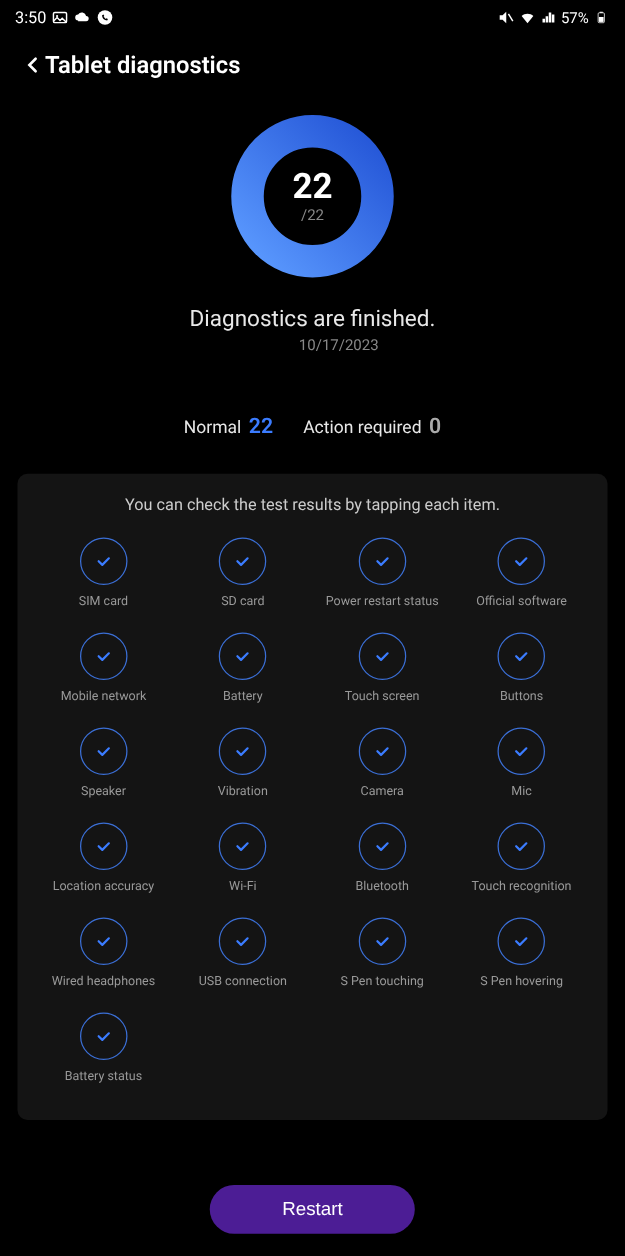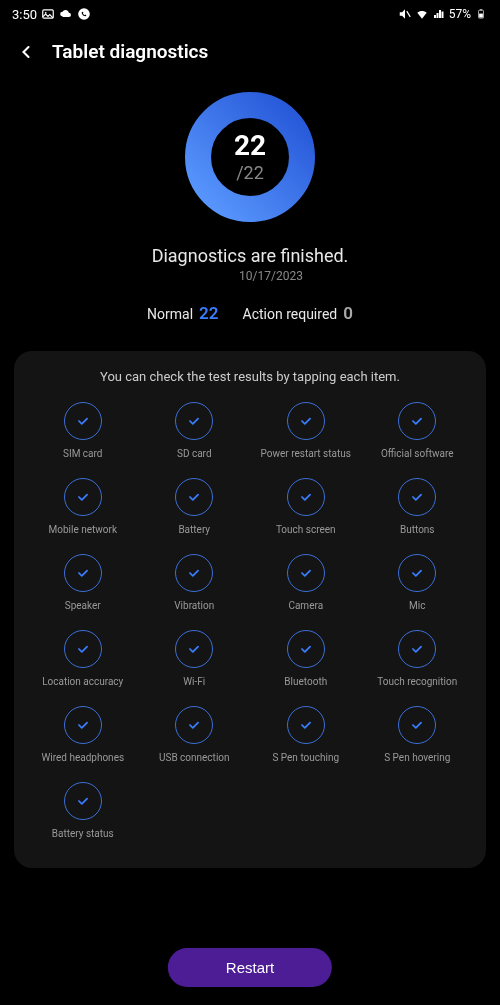--- a/index.html
+++ b/index.html
@@ -44,21 +44,20 @@
       height: 14px;
       display: inline-flex;
       align-items: center;
       justify-content: center;
     }
 
     .header {
       display: flex;
       align-items: center;
       padding: 12px 16px 20px;
-      gap: 16px;
     }
 
     .back-arrow {
       width: 20px;
       height: 20px;
       display: flex;
       align-items: center;
       justify-content: center;
     }
 
@@ -94,21 +93,21 @@
       text-align: center;
     }
 
     .progress-count {
       font-size: 28px;
       font-weight: 700;
       line-height: 1;
     }
 
     .progress-total {
-      font-size: 18px;
+      font-size: 12px;
       color: #888;
       margin-top: 2px;
     }
 
     .finished-section {
       text-align: center;
       margin-top: 18px;
     }
 
     .finished-title {
@@ -129,41 +128,42 @@
       align-items: center;
       gap: 24px;
       margin-top: 20px;
       font-size: 14px;
     }
 
     .count-item {
       display: flex;
       align-items: baseline;
       gap: 6px;
+      margin-top: 28px;
     }
 
     .count-label {
       color: #e8e8e8;
     }
 
     .count-normal {
       color: #3b7cff;
       font-size: 17px;
       font-weight: 600;
     }
 
     .count-action {
       color: #aaa;
       font-size: 17px;
       font-weight: 600;
     }
 
     .results-panel {
       background: #141414;
-      border-radius: 18px;
+      border-radius: 8px;
       margin: 28px 14px 12px;
       padding: 18px 14px 24px;
     }
 
     .results-hint {
       text-align: center;
       font-size: 13px;
       color: #ccc;
       margin-bottom: 14px;
     }

